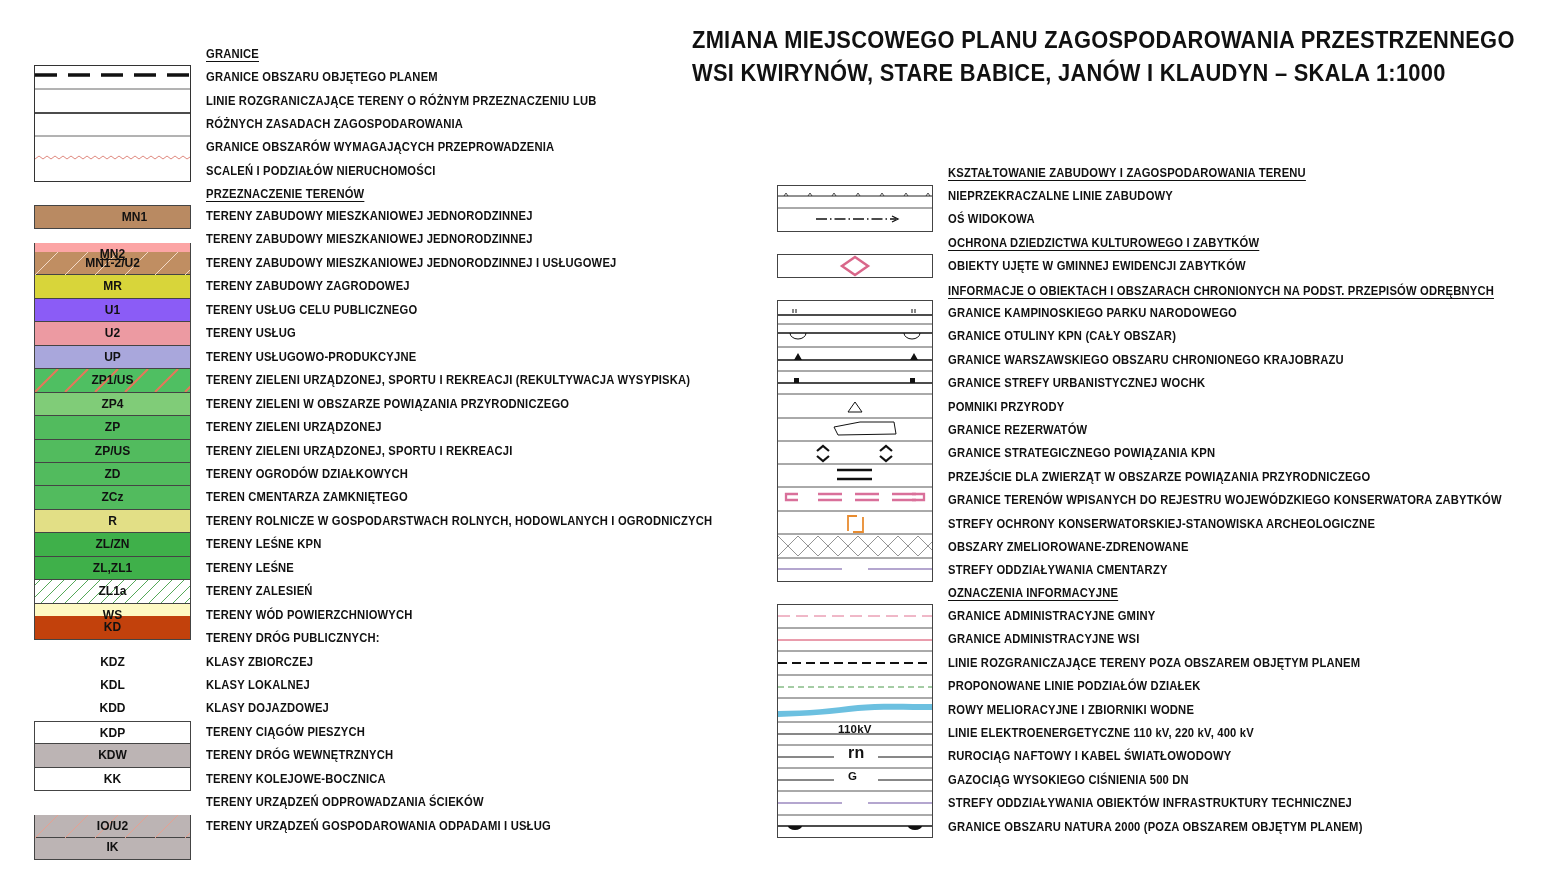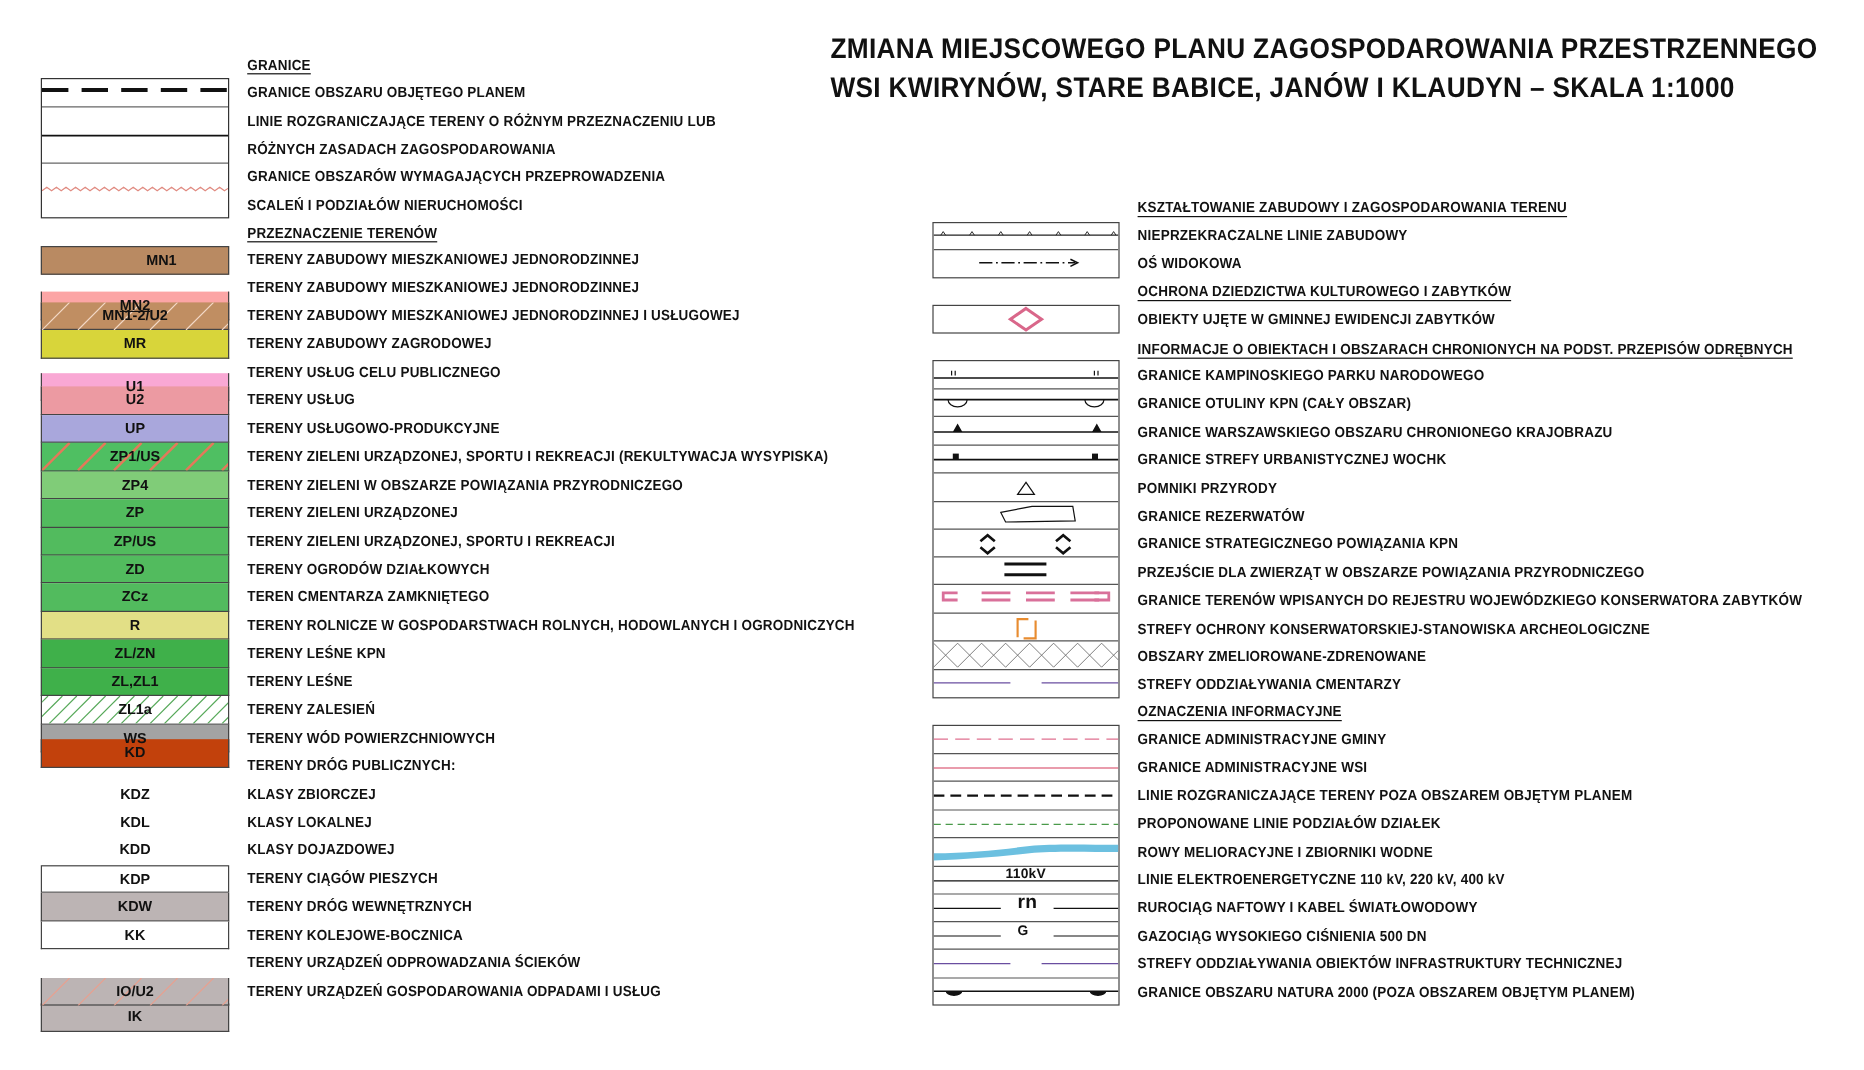--- a/index.html
+++ b/index.html
@@ -67,21 +67,21 @@
         <line x1="30" y1="23" x2="53" y2="0" stroke="#f3d9c7" stroke-width="1"></line>
         <line x1="60" y1="23" x2="83" y2="0" stroke="#f3d9c7" stroke-width="1"></line>
         <line x1="90" y1="23" x2="113" y2="0" stroke="#f3d9c7" stroke-width="1"></line>
         <line x1="120" y1="23" x2="143" y2="0" stroke="#f3d9c7" stroke-width="1"></line>
         <line x1="150" y1="23" x2="173" y2="0" stroke="#f3d9c7" stroke-width="1"></line>
         <line x1="180" y1="23" x2="203" y2="0" stroke="#f3d9c7" stroke-width="1"></line>
       </svg><span>MN1-2/U2</span></div>
     <div class="lbl" style="left: 206px; top: 255.9px;">TERENY ZABUDOWY MIESZKANIOWEJ JEDNORODZINNEJ I USŁUGOWEJ</div>
     <div class="sw" style="top: 275.35px; background: rgb(216, 213, 58);"><span>MR</span></div>
     <div class="lbl" style="left: 206px; top: 279.35px;">TERENY ZABUDOWY ZAGRODOWEJ</div>
-    <div class="sw" style="top: 298.8px; background: #f9a8d4; margin-top: 12px;"><span>U1</span></div>
+    <div class="sw" style="top: 298.8px; background: #8b5cf6;"><span>U1</span></div>
     <div class="lbl" style="left: 206px; top: 302.8px;">TERENY USŁUG CELU PUBLICZNEGO</div>
     <div class="sw" style="top: 322.25px; background: rgb(236, 154, 162);"><span>U2</span></div>
     <div class="lbl" style="left: 206px; top: 326.25px;">TERENY USŁUG</div>
     <div class="sw" style="top: 345.7px; background: rgb(169, 167, 220);"><span>UP</span></div>
     <div class="lbl" style="left: 206px; top: 349.7px;">TERENY USŁUGOWO-PRODUKCYJNE</div>
     <div class="sw" style="top: 369.15px; background: rgb(79, 191, 98);"><svg class="hatch" width="155" height="23">
         <line x1="-30" y1="23" x2="-7" y2="0" stroke="#e5785a" stroke-width="2"></line>
         <line x1="0" y1="23" x2="23" y2="0" stroke="#e5785a" stroke-width="2"></line>
         <line x1="30" y1="23" x2="53" y2="0" stroke="#e5785a" stroke-width="2"></line>
         <line x1="60" y1="23" x2="83" y2="0" stroke="#e5785a" stroke-width="2"></line>
@@ -122,21 +122,21 @@
         <line x1="102" y1="23" x2="125" y2="0" stroke="#55a858" stroke-width="1"></line>
         <line x1="114" y1="23" x2="137" y2="0" stroke="#55a858" stroke-width="1"></line>
         <line x1="126" y1="23" x2="149" y2="0" stroke="#55a858" stroke-width="1"></line>
         <line x1="138" y1="23" x2="161" y2="0" stroke="#55a858" stroke-width="1"></line>
         <line x1="150" y1="23" x2="173" y2="0" stroke="#55a858" stroke-width="1"></line>
         <line x1="162" y1="23" x2="185" y2="0" stroke="#55a858" stroke-width="1"></line>
         <line x1="174" y1="23" x2="197" y2="0" stroke="#55a858" stroke-width="1"></line>
         <line x1="186" y1="23" x2="209" y2="0" stroke="#55a858" stroke-width="1"></line>
       </svg><span>ZL1a</span></div>
     <div class="lbl" style="left: 206px; top: 584.2px;">TERENY ZALESIEŃ</div>
-    <div class="sw" style="top: 603.65px; background: #a3a3a3;"><span>WS</span></div>
+    <div class="sw" style="top: 603.65px; background: #fef9c3;"><span>WS</span></div>
     <div class="lbl" style="left: 206px; top: 607.65px;">TERENY WÓD POWIERZCHNIOWYCH</div>
     <div class="sw" style="top: 616px; background: #c2410c;"><span>KD</span></div>
     <div class="lbl" style="left: 206px; top: 631.1px;">TERENY DRÓG PUBLICZNYCH:</div>
     <div class="sw plain" style="top: 650.55px; background: transparent;"><span>KDZ</span></div>
     <div class="lbl" style="left: 206px; top: 654.55px;">KLASY ZBIORCZEJ</div>
     <div class="sw plain first" style="top: 674px; background: transparent;"><span>KDL</span></div>
     <div class="lbl" style="left: 206px; top: 678px;">KLASY LOKALNEJ</div>
     <div class="sw plain first" style="top: 697.45px; background: transparent;"><span>KDD</span></div>
     <div class="lbl" style="left: 206px; top: 701.45px;">KLASY DOJAZDOWEJ</div>
     <div class="sw first" style="top: 720.9px; background: rgb(255, 255, 255);"><span>KDP</span></div>

